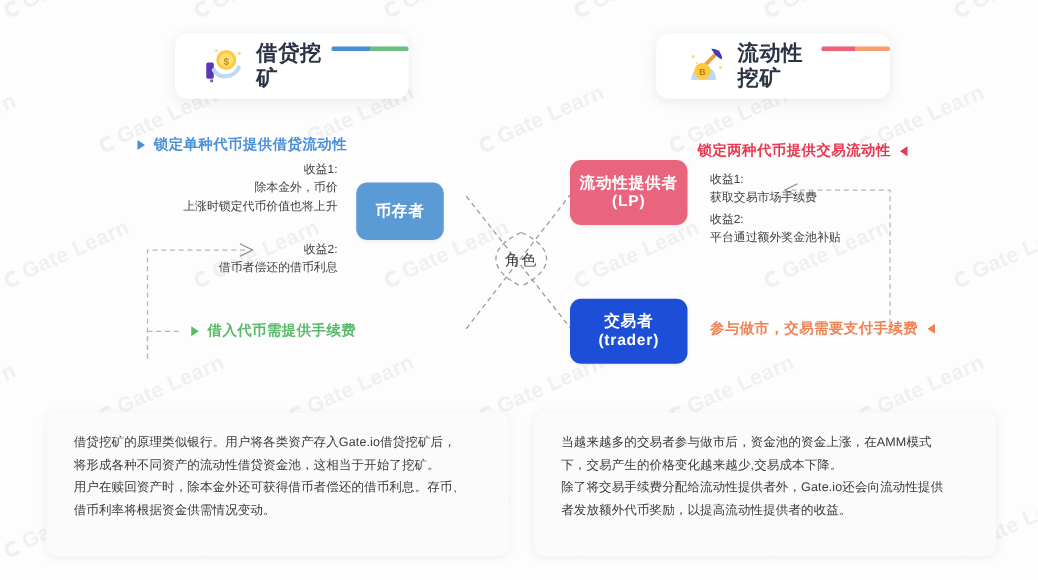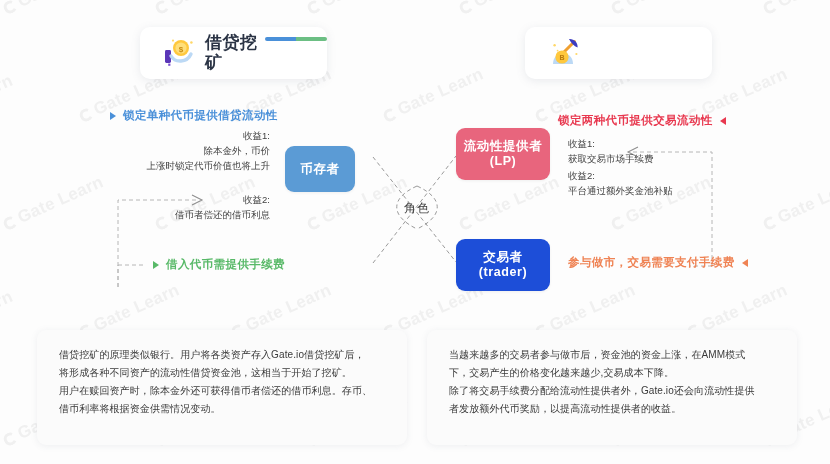--- a/index.html
+++ b/index.html
@@ -212,20 +212,27 @@
     <svg class="hdr-icon" viewBox="0 0 34 34">
       <path d="M6 28 C6 21 11 17 16 17 C21 17 26 21 26 28 Z" fill="#bcd9f5"></path>
       <path d="M27.5 5.5 L12 21" stroke="#f0a030" stroke-width="3" stroke-linecap="round"></path>
       <path d="M22 3 C27 2.6 31 6.6 30.6 11.6 C27 10 24 7 22 3 Z" fill="#3c3cc0"></path>
       <circle cx="15" cy="21" r="6.6" fill="#ffc83d"></circle>
       <text x="15" y="24.3" font-size="7" font-weight="700" fill="#b9790c" text-anchor="middle" font-family="Liberation Sans, sans-serif">B</text>
       <circle cx="7.6" cy="9.2" r="1.2" fill="#ffd766"></circle>
       <circle cx="29.4" cy="18" r="1.1" fill="#ffd766"></circle>
       <circle cx="10.6" cy="14.6" r=".9" fill="#ffd766"></circle>
     </svg>
+    <div class="hdr-titlewrap">
+      <div class="hdr-title">流动性挖矿</div>
+      <div class="hdr-underline">
+        <span style="background:#ef5f76"></span>
+          <span style="background:#f5a06f"></span>
+      </div>
+    </div>
   </div>
 
   <div class="node" id="node-depositor" style="background:#5b9bd5">
     <span>币存者</span>
   </div>
 
   <div class="node" id="node-lp" style="background:#e8657d;flex-direction:column">
     <span>流动性提供者</span>
     <span>(LP)</span>
   </div>

